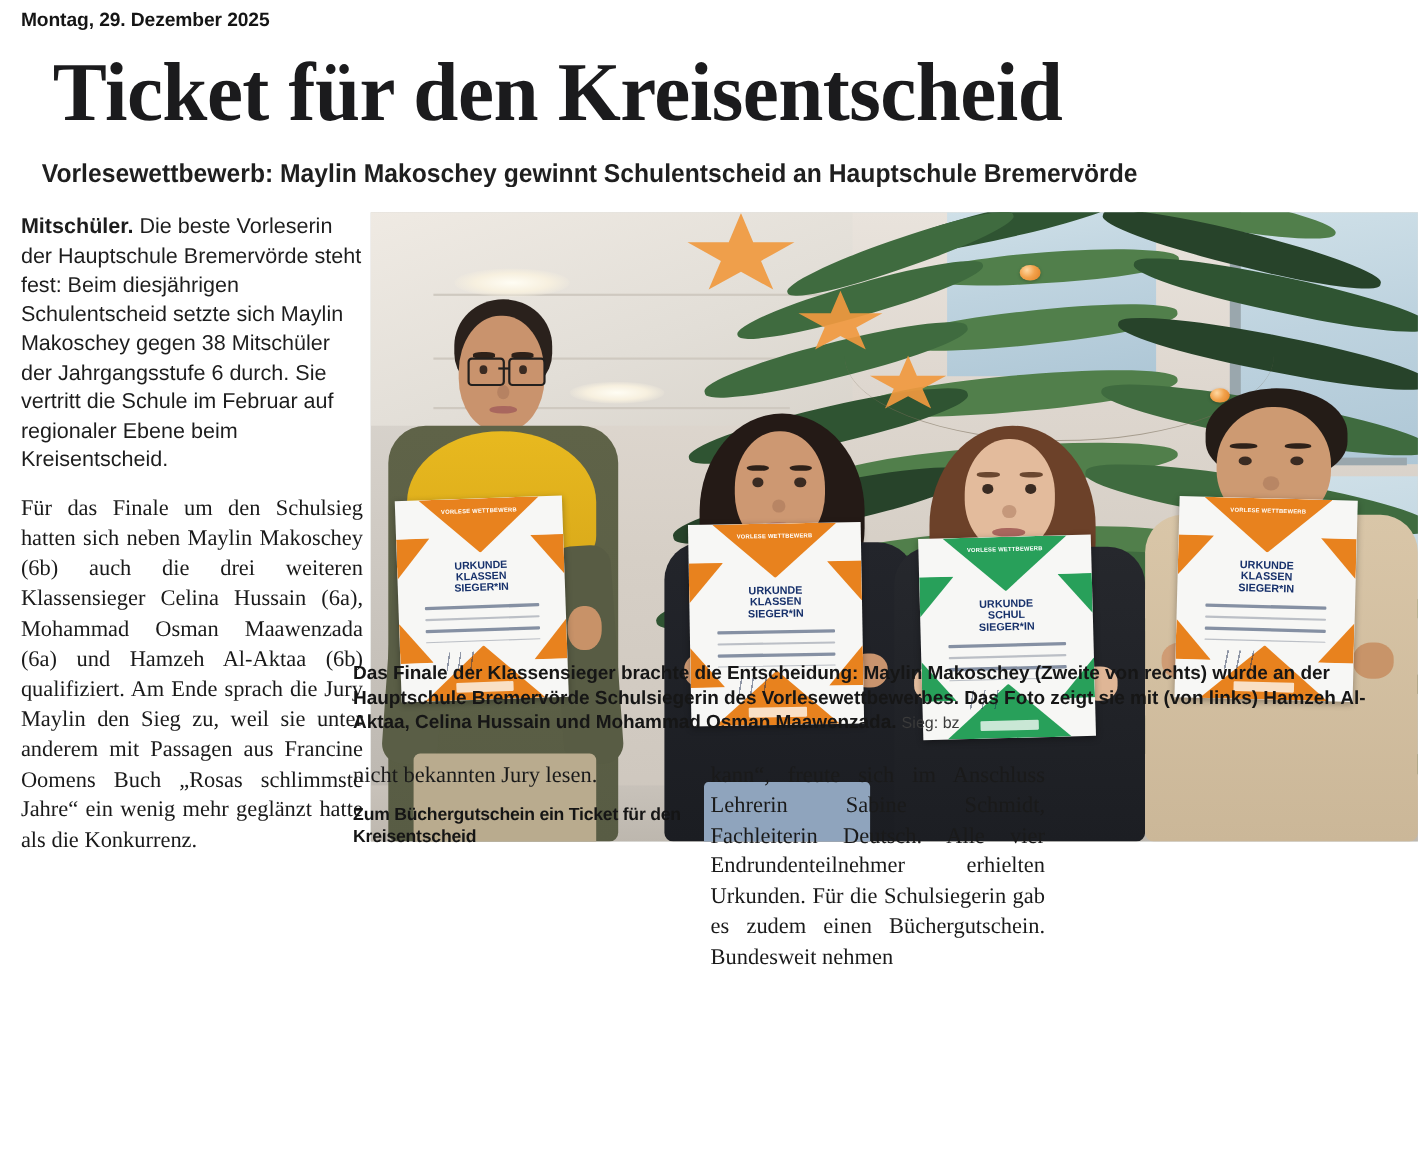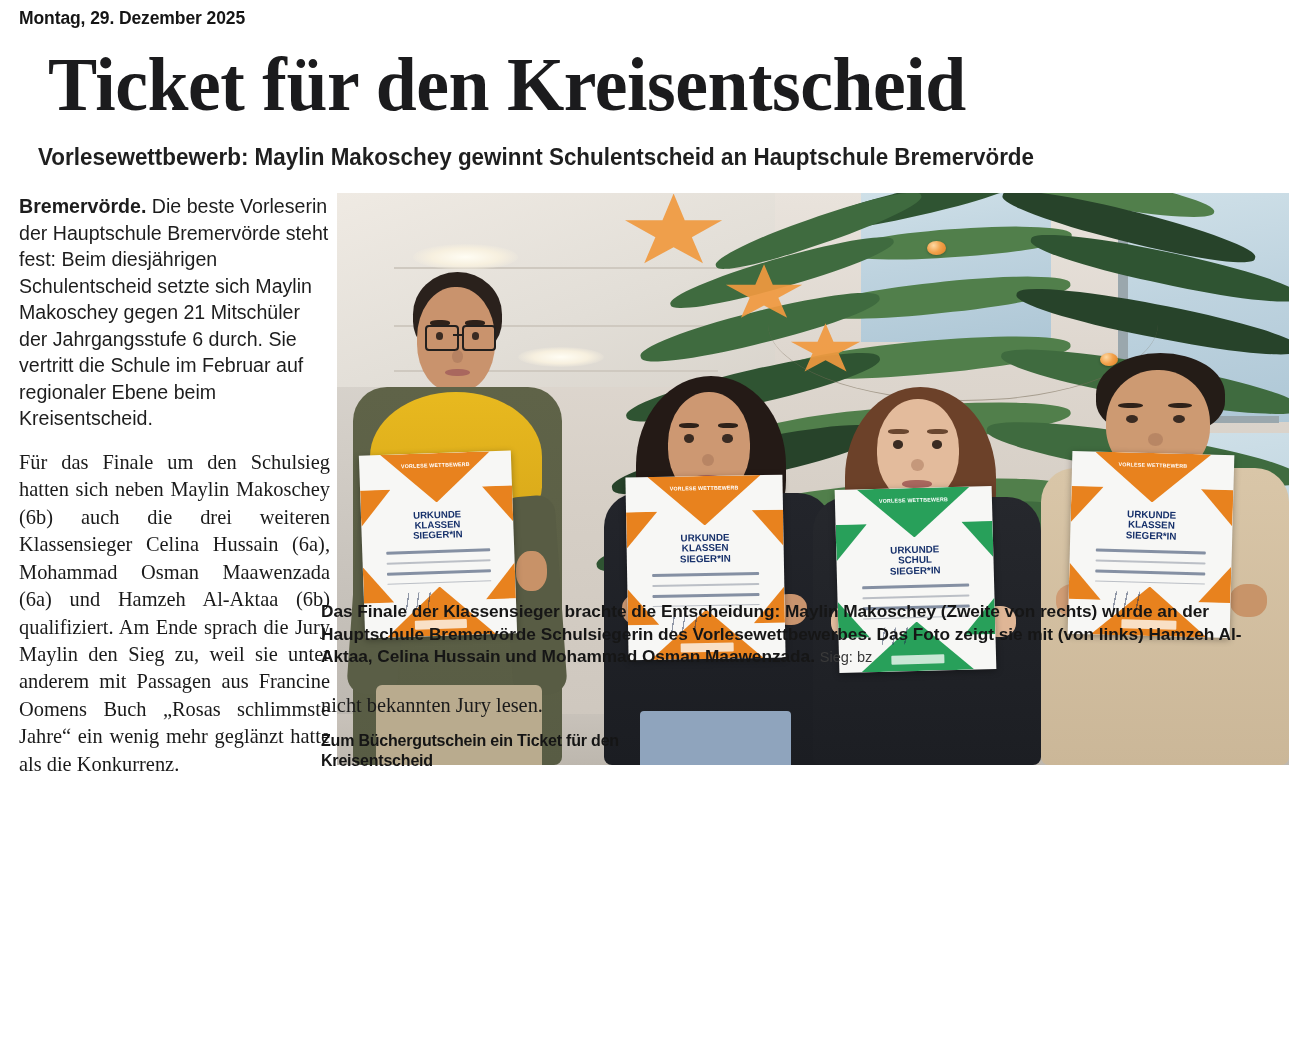--- a/index.html
+++ b/index.html
@@ -322,21 +322,21 @@
 
   <div class="dateline">Montag, 29. Dezember 2025</div>
 
   <h1 class="headline">Ticket für den Kreisentscheid</h1>
 
   <div class="subhead">Vorlesewettbewerb: Maylin Makoschey gewinnt Schulentscheid an Hauptschule Bremervörde</div>
 
   <div class="upper">
 
     <div class="col-left">
-      <p class="lead-p"><span class="place">Bremervörde.</span><span> Die beste Vorleserin der Hauptschule Bremervörde steht fest: Beim diesjährigen Schulentscheid setzte sich Maylin Makoschey gegen 21 Mitschüler der Jahrgangsstufe 6 durch. Sie vertritt die Schule im Februar auf regionaler Ebene beim Kreisentscheid.</span></p>
+      <p class="lead-p"><span class="place">Mitschüler.</span><span> Die beste Vorleserin der Hauptschule Bremervörde steht fest: Beim diesjährigen Schulentscheid setzte sich Maylin Makoschey gegen 38 Mitschüler der Jahrgangsstufe 6 durch. Sie vertritt die Schule im Februar auf regionaler Ebene beim Kreisentscheid.</span></p>
       <p class="body-p">Für das Finale um den Schulsieg hatten sich neben Maylin Makoschey (6b) auch die drei weiteren Klassensieger Celina Hussain (6a), Mohammad Osman Maawenzada (6a) und Hamzeh Al-Aktaa (6b) qualifiziert. Am Ende sprach die Jury Maylin den Sieg zu, weil sie unter anderem mit Passagen aus Francine Oomens Buch „Rosas schlimmste Jahre“ ein wenig mehr geglänzt hatte als die Konkurrenz.</p>
 
     </div>
 
     <div class="photo-wrap">
       <div class="photo">
 
         <div class="bg-wall"></div>
         <div class="wall-left"></div>
 
@@ -550,15 +550,18 @@
     </div>
   </div>
 
   <div class="caption"><span>Das Finale der Klassensieger brachte die Entscheidung: Maylin Makoschey (Zweite von rechts) wurde an der Hauptschule Bremervörde Schulsiegerin des Vorlesewettbewerbes. Das Foto zeigt sie mit (von links) Hamzeh Al-Aktaa, Celina Hussain und Mohammad Osman Maawenzada.</span> <span class="credit">Sieg: bz</span></div>
 
   <div class="lower">
     <div class="col">
       <p class="body-p">nicht bekannten Jury lesen.</p>
       <h2 class="sub-head-2">Zum Büchergutschein ein Ticket für den Kreisentscheid</h2>
     </div>
+    <div class="col">
+      <p class="body-p">kann“, freute sich im Anschluss Lehrerin Sabine Schmidt, Fachleiterin Deutsch. Alle vier Endrundenteilnehmer erhielten Urkunden. Für die Schulsiegerin gab es zudem einen Büchergutschein. Bundesweit nehmen</p>
+    </div>
   </div>
 
 </div>
 
 </body></html>

